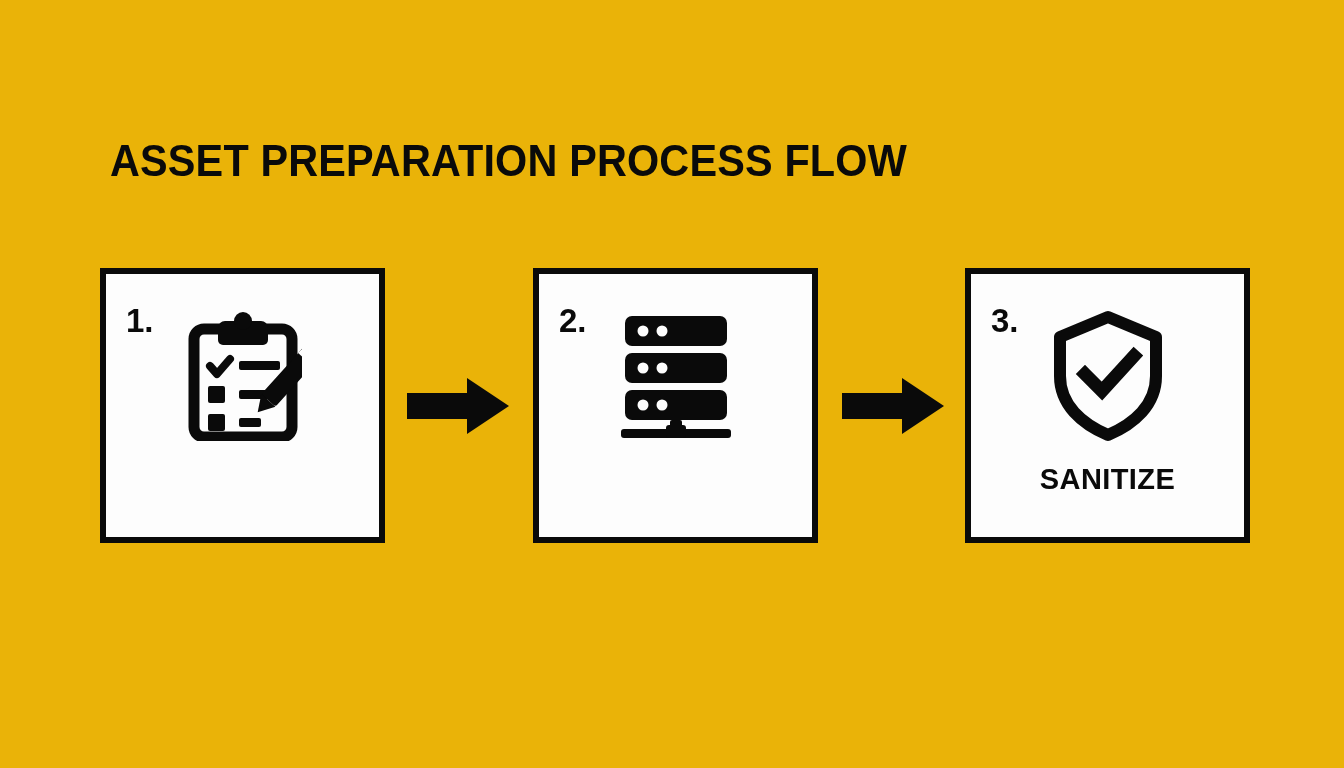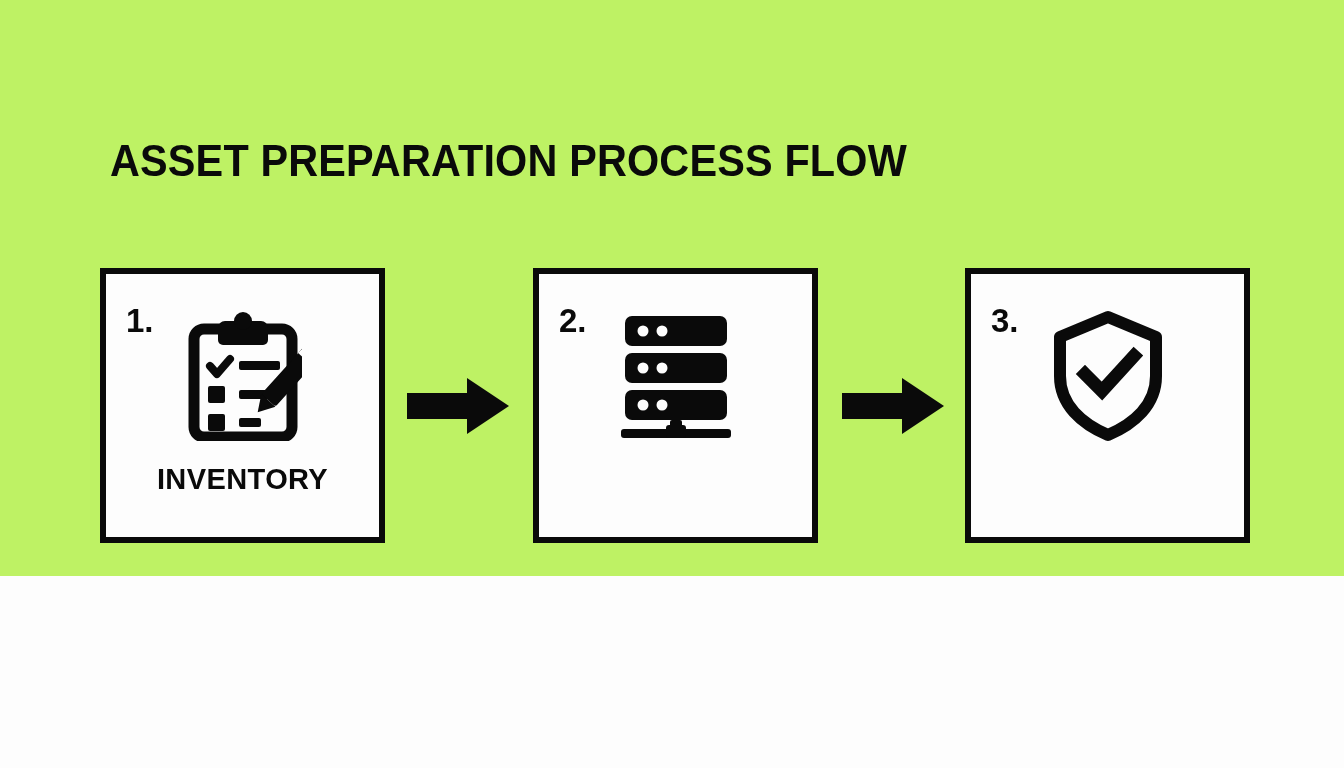--- a/index.html
+++ b/index.html
@@ -12,22 +12,22 @@
     background: #fdfdfd;
     font-family: "Liberation Sans", sans-serif;
     overflow: hidden;
     position: relative;
   }
 
   #canvas {
     position: absolute;
     left: 0; top: 0;
     width: 1344px;
-    height: 576px;
-    background: #bef264;
+    height: 768px;
+    background: #eab308;
   }
 
   
   #page-title {
     position: absolute;
     left: 110px;
     top: 133px;
     font-size: 44px;
     line-height: 56px;
     font-weight: 700;
@@ -138,21 +138,20 @@
             <g transform="rotate(42 98 72)">
               <rect x="90" y="34" width="19" height="60" rx="3" fill="#0a0a0a"></rect>
               <rect x="90" y="28" width="19" height="11" rx="3" fill="#0a0a0a"></rect>
               <path d="M90 94 h19 l-9.5 16 z" fill="#0a0a0a"></path>
               <rect x="90" y="34" width="19" height="5" fill="#fdfdfd"></rect>
             </g>
           </svg>
         </span>
       </div>
 
-      <div class="step-label">INVENTORY</div>
     </div>
 
     <div class="flow-arrow a1">
       <svg viewBox="0 0 102 56" aria-hidden="true">
         <path d="M0 15 H60 V0 L102 28 L60 56 V41 H0 Z" fill="#0a0a0a"></path>
       </svg>
     </div>
 
     <div class="step-box b2">
       <div class="step-number">2.</div>
@@ -193,16 +192,17 @@
 
       <div class="icon-wrap">
         <span>
           <svg width="112" height="132" viewBox="0 0 112 132" aria-hidden="true">
             <path d="M56 7 L104 27 V66 C104 95 82 114 56 125 C30 114 8 95 8 66 V27 Z" fill="none" stroke="#0a0a0a" stroke-width="12" stroke-linejoin="round" stroke-linecap="round"></path>
             <path d="M33 64 L50 81 L82 46" fill="none" stroke="#0a0a0a" stroke-width="13" stroke-linecap="square" stroke-linejoin="miter"></path>
           </svg>
         </span>
       </div>
 
+      <div class="step-label">SANITIZE</div>
     </div>
 
   </div>
 </div>
 
 </body></html>

